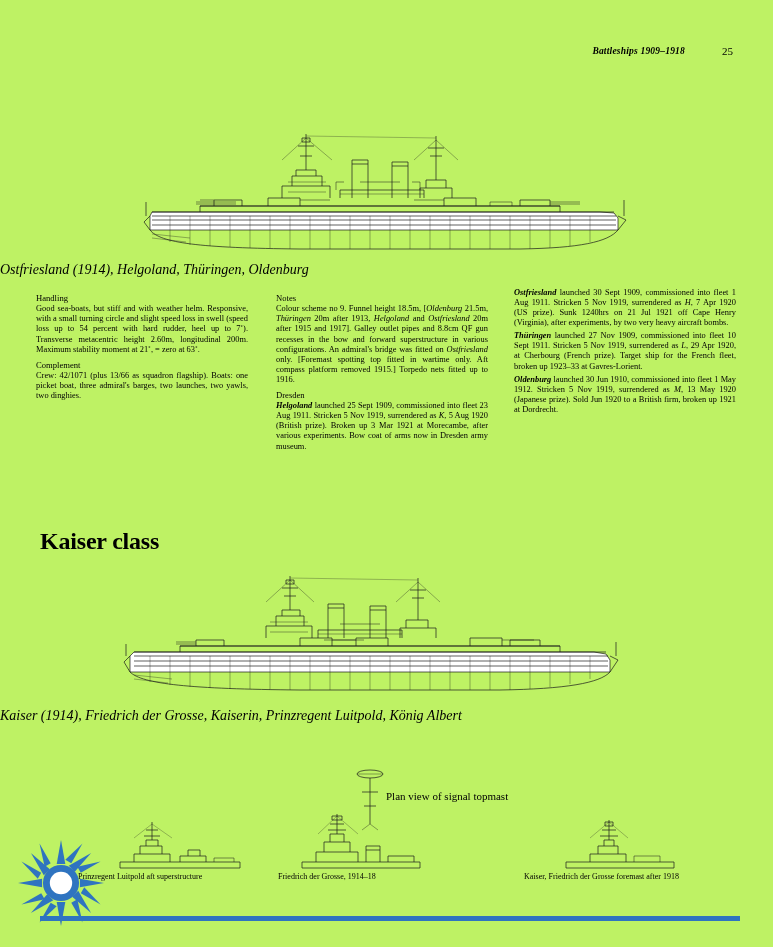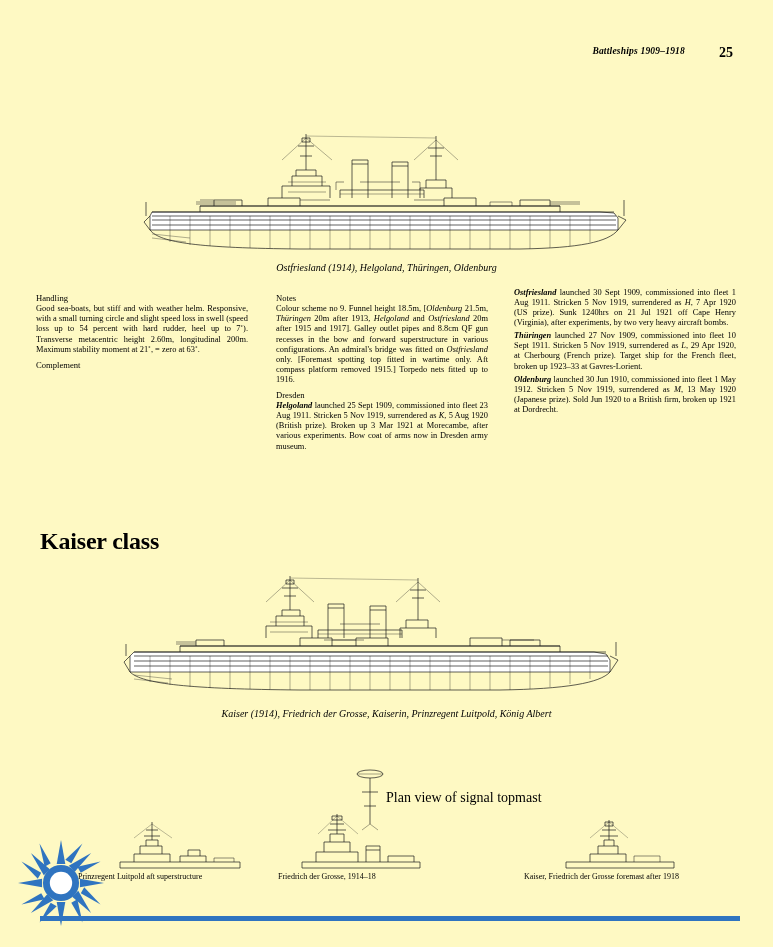--- a/index.html
+++ b/index.html
@@ -11,21 +11,21 @@
     width: 773px;
     height: 947px;
     position: relative;
     font-family: "Liberation Serif", serif;
     color: #000;
     overflow: hidden;
   }
   .page {
     position: absolute;
     inset: 0;
-    background: #fef9c3;
+    background: #bef264;
   }
 
   
   .header {
     position: absolute;
     top: 46px;
     left: 40px;
     right: 40px;
     height: 16px;
     font-size: 9.5px;
@@ -36,38 +36,37 @@
     top: 0;
     font-style: italic;
     font-weight: bold;
     letter-spacing: .2px;
     white-space: nowrap;
   }
   .header .folio {
     position: absolute;
     right: 0;
     top: -1px;
-    font-weight: bold;
-    font-size: 14px;
+    font-weight: normal;
+    font-size: 11px;
   }
 
   
   .ship-art {
     position: absolute;
     left: 0;
     right: 0;
   }
   #ship1 { top: 112px; height: 140px; }
   #ship2 { top: 572px; height: 120px; }
 
   .caption {
     position: absolute;
     width: 100%;
-    text-align: center;
-    font-size: 10px;
+    font-size: 14px;
     font-style: italic;
   }
   #cap1 { top: 262px; }
   #cap2 { top: 708px; }
 
   
   .cols {
     position: absolute;
     top: 288px;
     left: 36px;
@@ -107,21 +106,21 @@
     font-weight: bold;
     letter-spacing: -0.2px;
     text-align: center;
   }
 
   
   .plan-note {
     position: absolute;
     left: 386px;
     top: 790px;
-    font-size: 14px;
+    font-size: 11px;
   }
 
   
   .small-cap {
     position: absolute;
     font-size: 8px;
   }
   #scap1 { left: 78px;  top: 872px; }
   #scap2 { left: 278px; top: 872px; }
   #scap3 { left: 524px; top: 872px; }
@@ -284,20 +283,21 @@
   </div>
 
   <div class="caption" id="cap1">Ostfriesland (1914), Helgoland, Thüringen, Oldenburg</div>
 
   <div class="cols">
 
     <div class="col" id="colA">
       <h4>Handling</h4>
       <p>Good sea-boats, but stiff and with weather helm. Responsive, with a small turning circle and slight speed loss in swell (speed loss up to 54 percent with hard rudder, heel up to 7˚). Transverse metacentric height 2.60m, longitudinal 200m. Maximum stability moment at 21˚, = zero at 63˚.</p>
       <h4>Complement</h4>
+      <p>Crew: 42/1071 (plus 13/66 as squadron flagship). Boats: one picket boat, three admiral's barges, two launches, two yawls, two dinghies.</p>
     </div>
 
     <div class="col" id="colB">
       <h4>Notes</h4>
       <p><span>Colour scheme no 9. Funnel height 18.5m, [</span><span class="it">Oldenburg</span><span> 21.5m, </span><span class="it">Thüringen</span><span> 20m after 1913, </span><span class="it">Helgoland</span><span> and </span><span class="it">Ostfriesland</span><span> 20m after 1915 and 1917]. Galley outlet pipes and 8.8cm QF gun recesses in the bow and forward superstructure in various configurations. An admiral's bridge was fitted on </span><span class="it">Ostfriesland</span><span> only. [Foremast spotting top fitted in wartime only. Aft compass platform removed 1915.] Torpedo nets fitted up to 1916.</span></p>
       <h4>Dresden</h4>
       <p><span class="bi">Helgoland</span><span> launched 25 Sept 1909, commissioned into fleet 23 Aug 1911. Stricken 5 Nov 1919, surrendered as </span><span class="it">K</span><span>, 5 Aug 1920 (British prize). Broken up 3 Mar 1921 at Morecambe, after various experiments. Bow coat of arms now in Dresden army museum.</span></p>
     </div>
 
     <div class="col" id="colC">

